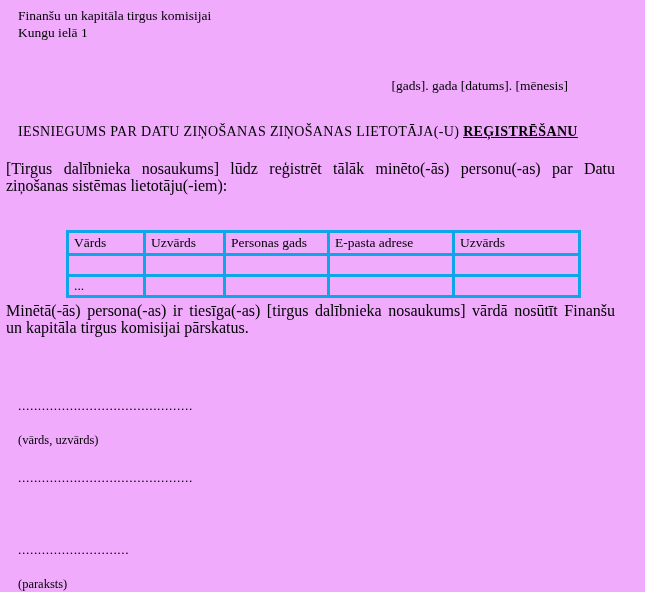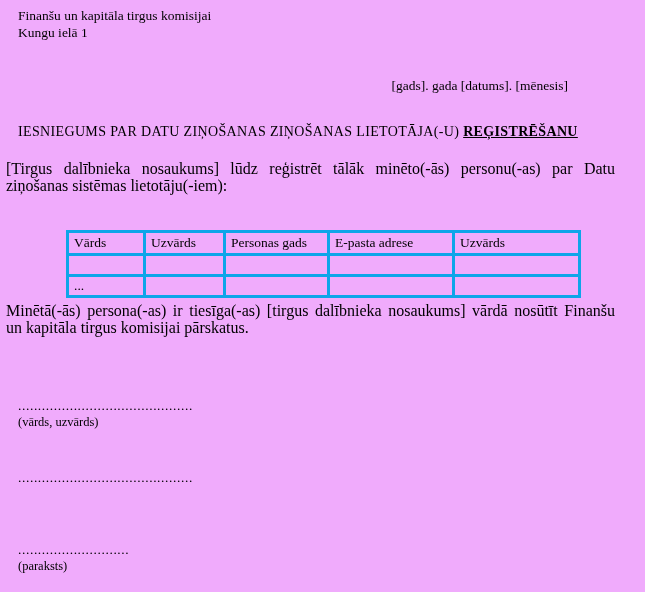--- a/index.html
+++ b/index.html
@@ -72,21 +72,21 @@
   }
   .roster tr.hdr-row td { height: 20px; }
   .roster tr.body-row td { height: 18px; }
   .sig {
     position: absolute;
     left: 18px;
     font-size: 13.5px;
     line-height: 14px;
   }
   .sig .dots { letter-spacing: 0.6px; white-space: nowrap; }
-  .sig .lbl { font-size: 12.5px; margin-top: 2px; }
+  .sig .lbl { font-size: 12.5px; margin-top: 20px; }
   #sig-name      { top: 399px; }
   #sig-position  { top: 471px; }
   #sig-signature { top: 543px; }
 </style>
 </head>
 <body>
 
 <div class="page">
 
   <div class="address">

